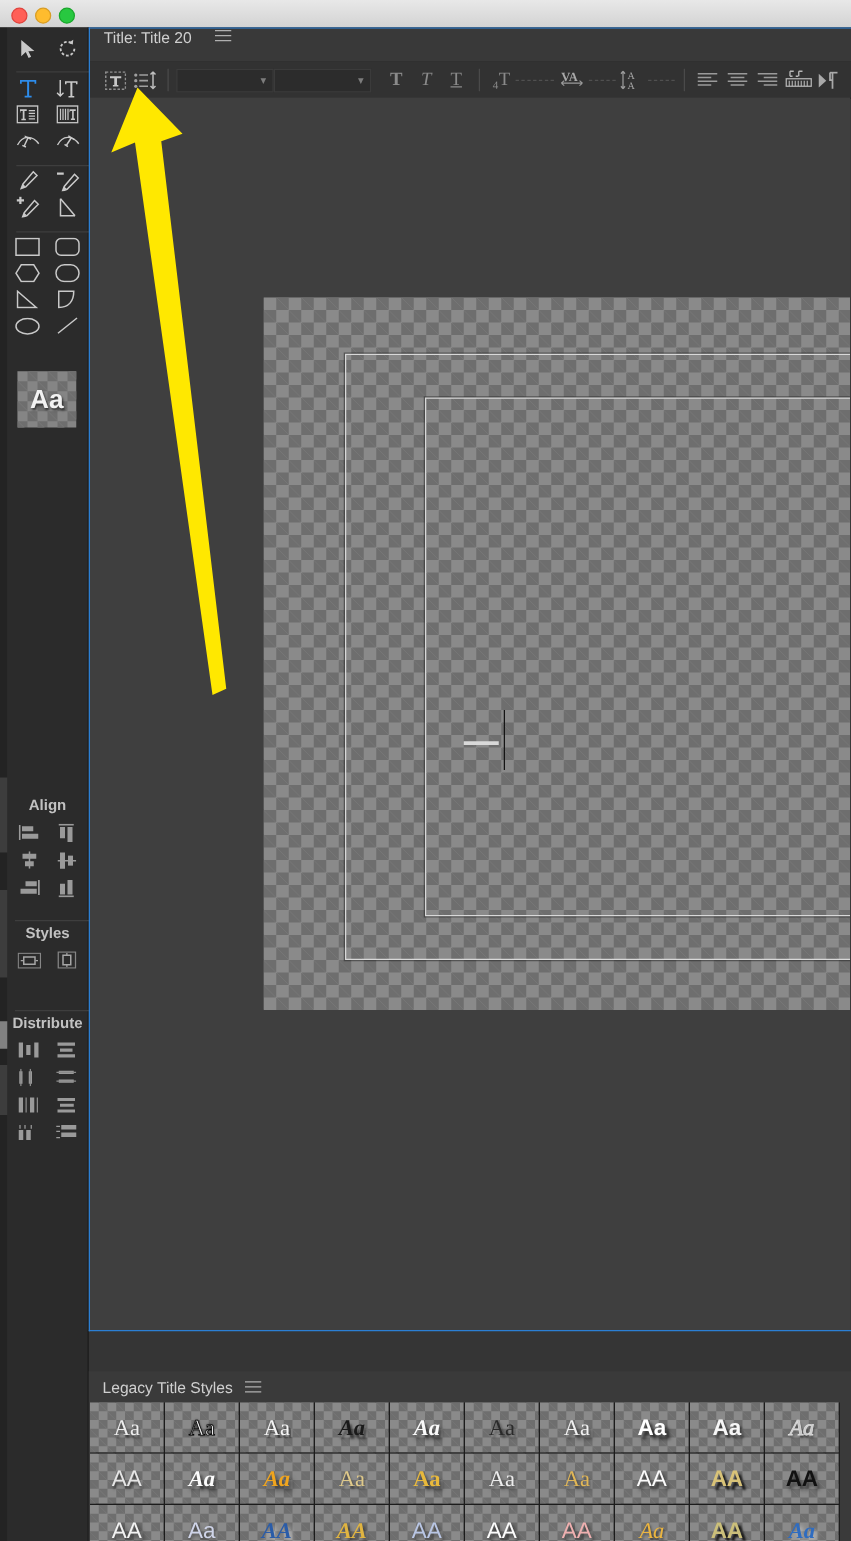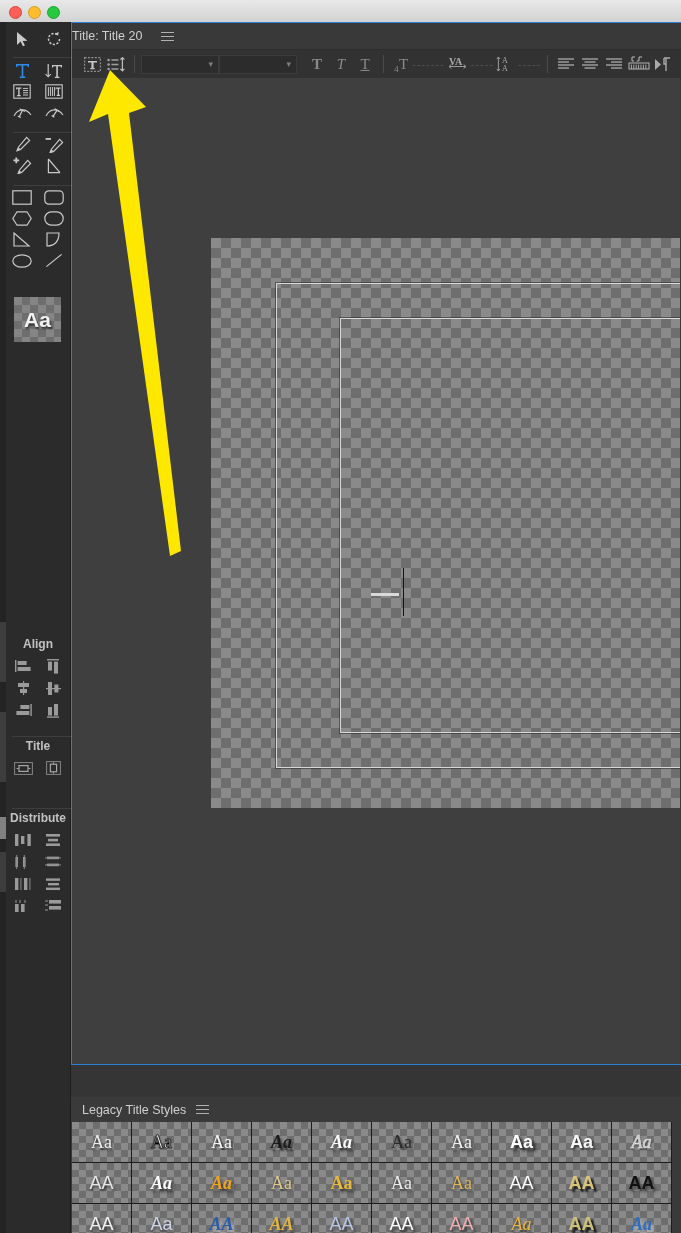--- a/index.html
+++ b/index.html
@@ -45,21 +45,21 @@
   
   .apanel{position:absolute;left:0;width:64px;color:#b9b9b9;font-weight:bold;}
   .ahead{text-align:center;font-size:12px;color:#c2c2c2;padding:3px 0 4px;}
   .arow{display:flex;justify-content:center;gap:10px;height:22px;align-items:center;}
   .abtn{width:20px;height:18px;color:#8d8d8d;display:flex;align-items:center;justify-content:center;}
   .adiv{height:1px;background:#3e3e3e;margin:4px 6px;}
 
   
   .titler{position:absolute;left:71px;top:22px;width:610px;height:1043px;background:#3a3a3a;
           border:1px solid #2b7fd4;border-right:none;box-sizing:border-box;}
-  .t-hdr{height:26px;background:#393939;display:flex;align-items:center;gap:19px;
+  .t-hdr{height:26px;background:#393939;display:flex;align-items:flex-start;gap:19px;padding-left:11px;
          border-bottom:1px solid #2e2e2e;}
   .t-title{font-size:12.5px;color:#cfcfcf;}
   .hamb{width:13px;height:11px;position:relative;}
   .hamb i{position:absolute;left:0;width:13px;height:1px;background:#b0b0b0;}
   .hamb i:nth-child(1){top:1px;} .hamb i:nth-child(2){top:5px;} .hamb i:nth-child(3){top:9px;}
 
   
   .t-bar{height:28px;background:#323232;display:flex;align-items:center;
          border-bottom:1px solid #2b2b2b;padding-left:8px;gap:0;}
   .tb{width:24px;height:20px;display:flex;align-items:center;justify-content:center;color:#8f8f8f;}
@@ -323,21 +323,21 @@
             <rect x="1" y="13.4" width="12" height="1.4" fill="#9a9a9a"></rect>
             <rect x="2" y="4" width="4" height="8.6" fill="#9a9a9a"></rect>
             <rect x="8" y="1" width="4" height="11.6" fill="#9a9a9a"></rect>
           </svg>
       </div>
     </div>
   </div>
   <div class="adiv" style="position:absolute;top:710px;left:0;width:64px;"></div>
 
   <div class="apanel" style="top:714px;">
-    <div class="ahead">Title</div>
+    <div class="ahead">Styles</div>
     <div class="arow">
       <div class="abtn">
         <svg width="19" height="13" viewBox="0 0 19 13">
             <rect x=".6" y=".6" width="17.8" height="11.8" fill="none" stroke="#868686" stroke-width="1"></rect>
             <rect x="5" y="3.6" width="9" height="5.8" fill="none" stroke="#a6a6a6" stroke-width="1.2"></rect>
             <path d="M2.6 6.5 h2 M14.4 6.5 h2" stroke="#a6a6a6" stroke-width="1"></path>
           </svg>
       </div>
       <div class="abtn">
         <svg width="17" height="14" viewBox="0 0 17 14">

